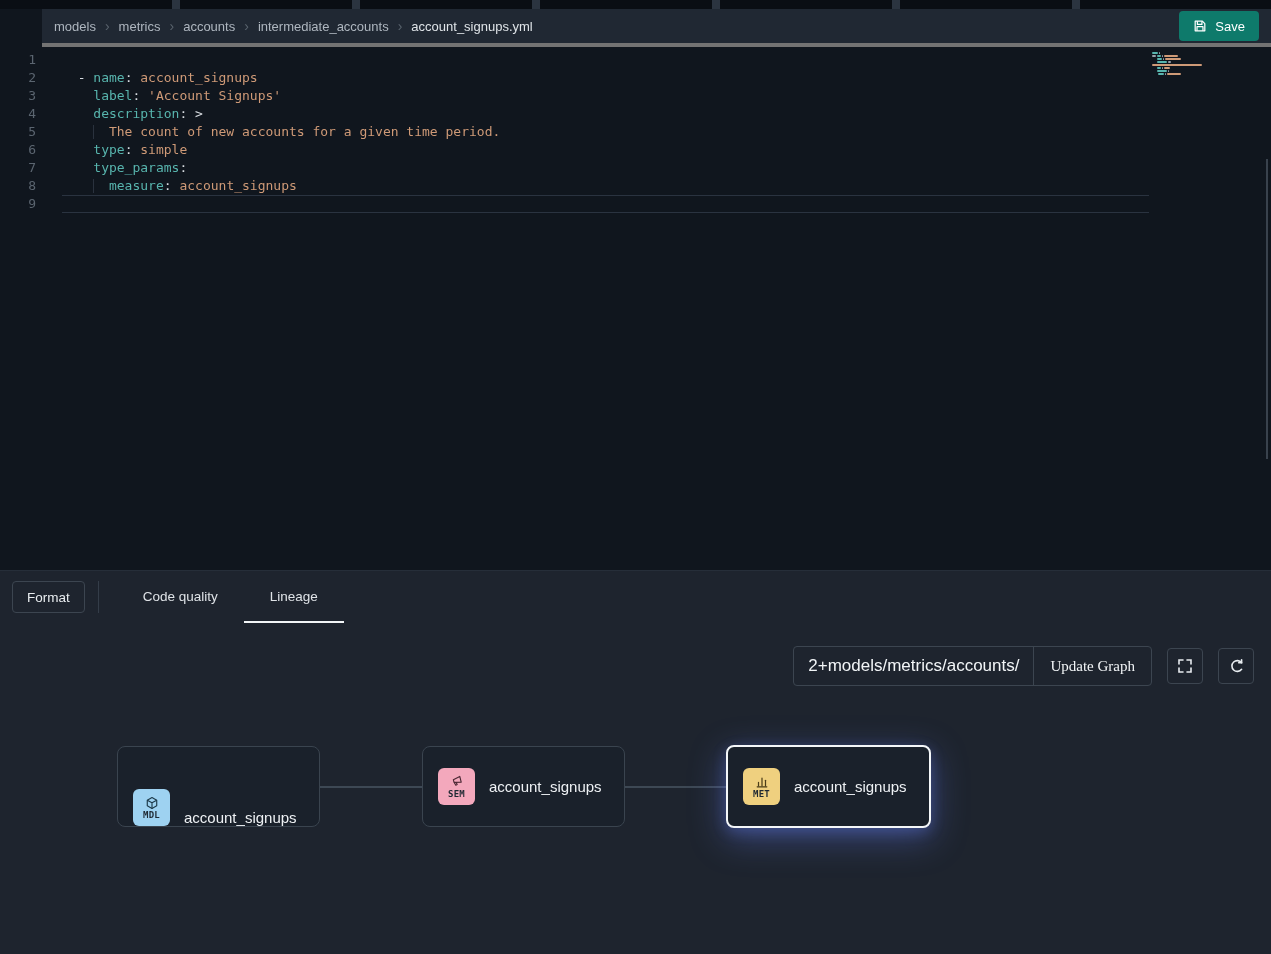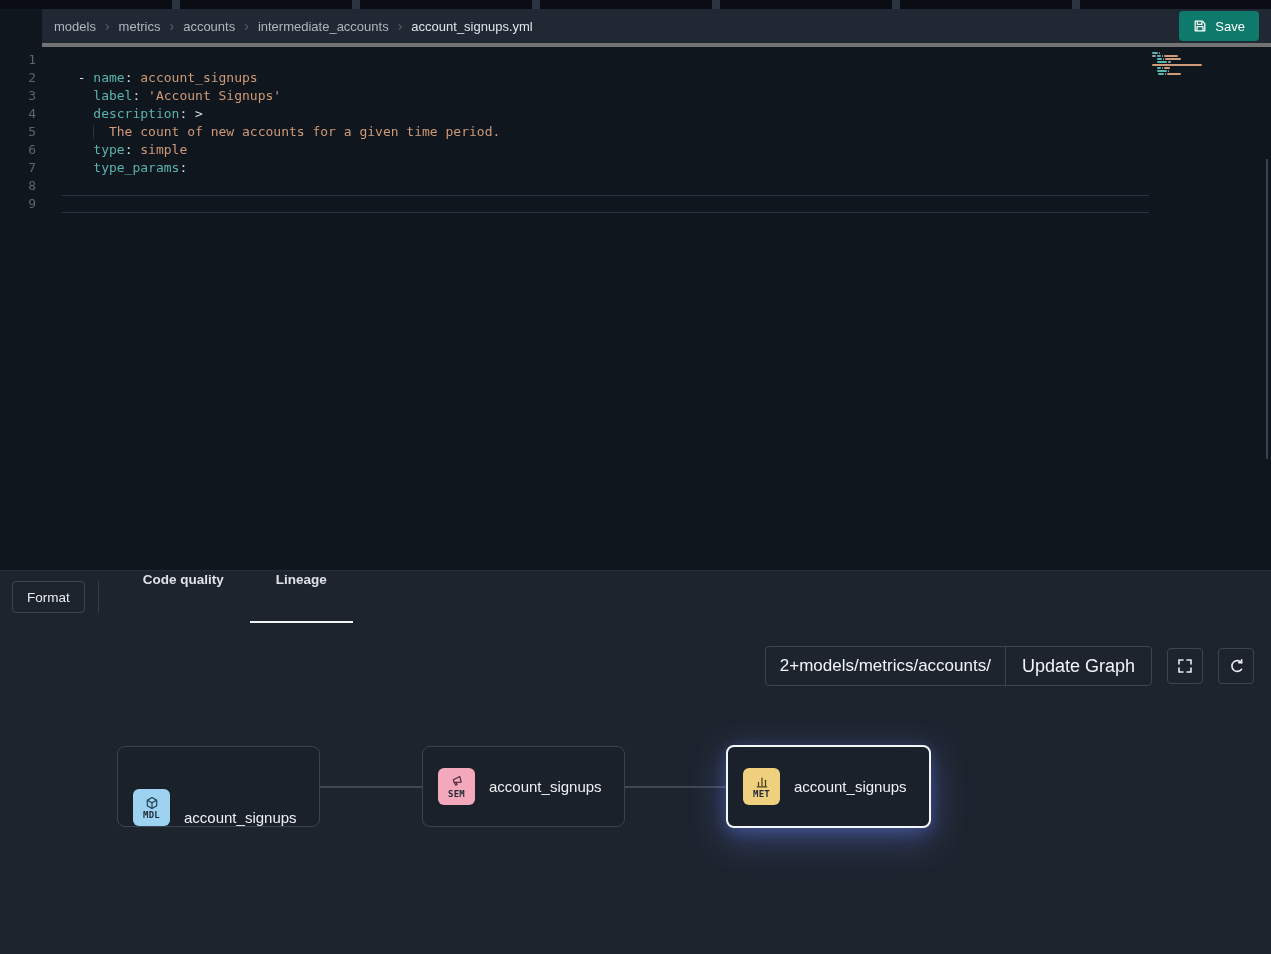--- a/index.html
+++ b/index.html
@@ -48,33 +48,33 @@
   .scroll-thumb { position:absolute; right:3px; top:112px; width:2px; height:300px; background:#39424d; }
 
   
   .bottom-panel { height:384px; background:#1e242e; position:relative; border-top:1px solid #262e39; }
   .panel-header { height:52px; display:flex; align-items:stretch; }
   .format-btn { align-self:center; margin-left:12px; height:32px; padding:0 14px;
     background:transparent; border:1px solid #3c4550; border-radius:4px; color:#e8ecef;
     font-size:13.5px; font-family:inherit; cursor:pointer; }
   .vdiv { width:1px; background:#343d49; margin:10px 0 10px 13px; }
   .panel-tabs { display:flex; margin-left:18px; }
-  .panel-tab { display:flex; align-items:flex-start; padding:1px 26px; font-size:13.5px;
-    color:#dfe3e7; border-bottom:2px solid transparent; cursor:pointer;font-weight:bold; }
+  .panel-tab { display:flex; align-items:center; padding:1px 26px; font-size:13.5px;
+    color:#dfe3e7; border-bottom:2px solid transparent; cursor:pointer; }
   .panel-tab.active { border-bottom-color:#f2f5f7; }
 
   
   .lineage-controls { position:absolute; top:75px; right:17px; display:flex;
     align-items:center; gap:15px; }
   .selector-group { display:flex; border:1px solid #3c4550; border-radius:4px; height:40px;
     align-items:stretch; overflow:hidden; }
   .selector-input { display:flex; align-items:center; padding:0 14px; color:#f2f5f7;
     font-size:17px; min-width:164px; cursor:text; }
   .update-graph-btn { border:none; border-left:1px solid #3c4550; background:transparent;
-    color:#f2f5f7; font-size:18px; padding:0 16px; font-family:Liberation Sans, sans-serif; cursor:pointer; }
+    color:#f2f5f7; font-size:15px; padding:0 16px; font-family:Liberation Serif, serif; cursor:pointer; }
   .icon-btn { width:36px; height:36px; border:1px solid #3c4550; background:transparent;
     border-radius:4px; display:flex; align-items:center; justify-content:center;
     cursor:pointer; padding:0; }
   .icon-btn svg { display:block; }
 
   
   .edge { position:absolute; top:215px; height:2px; background:#3d4854; }
   .edge1 { left:320px; width:102px; }
   .edge2 { left:625px; width:101px; }
   .lnode { position:absolute; top:175px; width:203px; height:81px; background:#1a212b;
@@ -164,20 +164,21 @@
     <span class="lc"><span class="tok-punct">    </span><span class="tok-key">type</span><span class="tok-punct">:</span><span class="tok-val"> simple</span></span>
   </div>
 
   <div class="code-line">
     <span class="ln">7</span>
     <span class="lc"><span class="tok-punct">    </span><span class="tok-key">type_params</span><span class="tok-punct">:</span></span>
   </div>
 
   <div class="code-line guide">
     <span class="ln">8</span>
+    <span class="lc"><span class="tok-punct">      </span><span class="tok-key">measure</span><span class="tok-punct">:</span><span class="tok-val"> account_signups</span></span>
   </div>
 
   <div class="code-line current">
     <span class="ln">9</span>
     <span class="lc"></span>
   </div>
 </div>
     <div class="minimap" id="minimap">
         <div class="mm-row">
           <span class="mm-seg mm-key" style="width: 6px;"></span>

